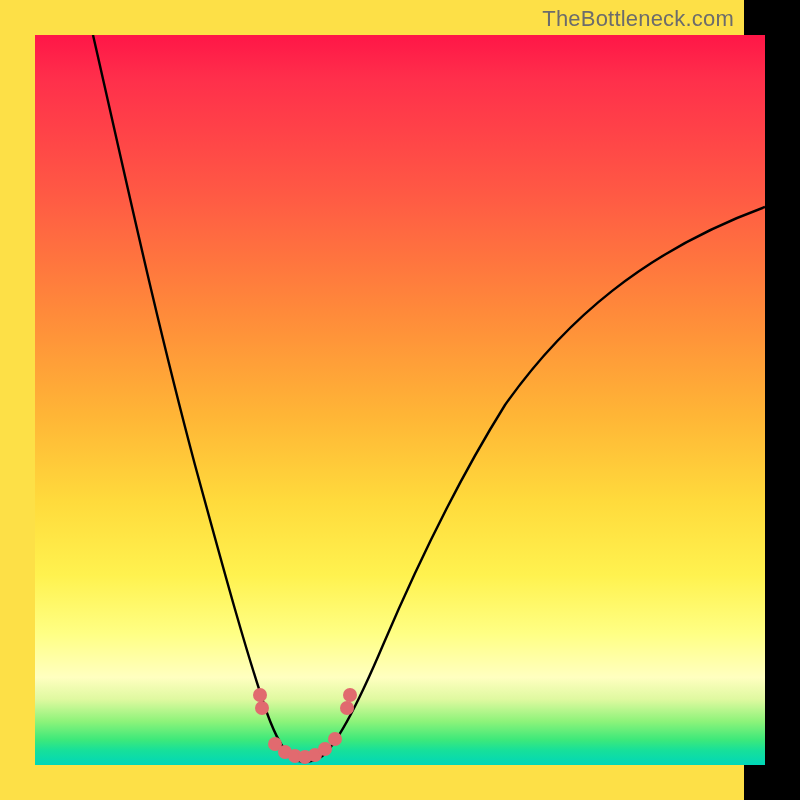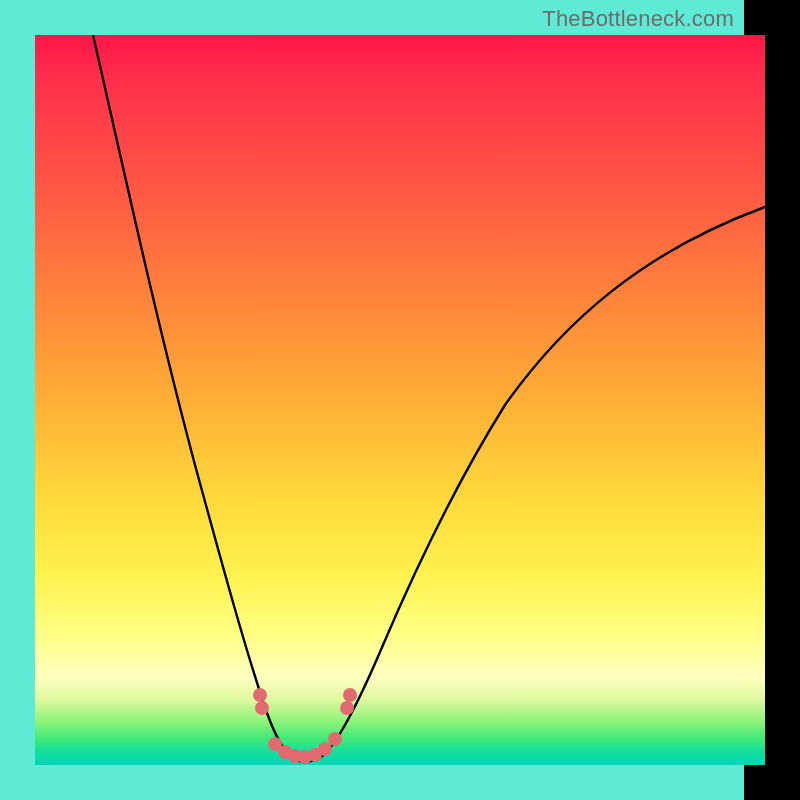--- a/index.html
+++ b/index.html
@@ -8,21 +8,21 @@
     width: 800px;
     height: 800px;
     overflow: hidden;
     background: #000;
     font-family: Arial, Helvetica, sans-serif;
   }
   .frame {
     position: relative;
     width: 744px;
     height: 800px;
-    background: #5eead4;
+    background: #fde047;
     text-align: center;
   }
   .plot {
     position: absolute;
     left: 35px;
     top: 35px;
     width: 730px;
     height: 730px;
     
     background: linear-gradient(to bottom,

